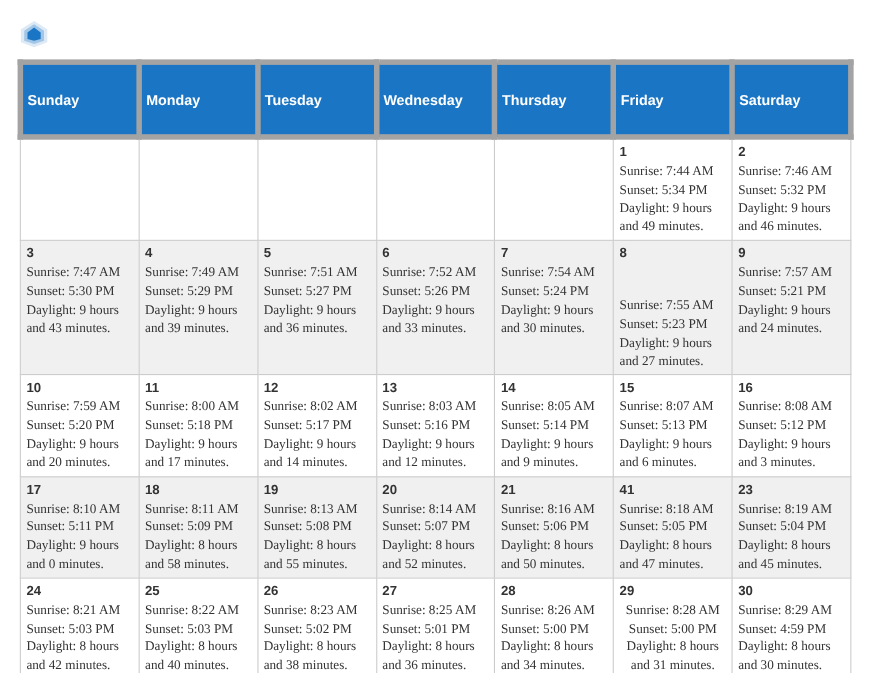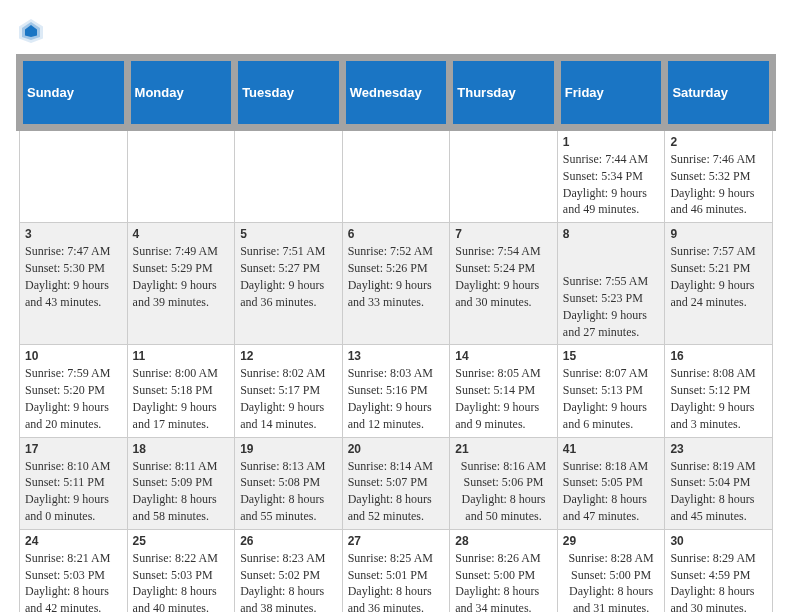--- a/index.html
+++ b/index.html
@@ -57,21 +57,21 @@
       border-collapse: collapse;
       table-layout: fixed;
     }
     thead th {
       background: #1a75c4;
       color: #fff;
       font-size: 13px;
       font-weight: bold;
       padding: 24px 4px;
       text-align: left;
-      border: 7px solid #a3a3a3;
+      border: 5px solid #a3a3a3;
     }
     tbody td {
       border: 1px solid #ccc;
       vertical-align: top;
       padding: 4px 5px;
       font-size: 11px;
       color: #333;
       height: 80px;
     }
     tbody tr:nth-child(odd) td {
@@ -256,21 +256,21 @@
 Daylight: 8 hours and 55 minutes.</div>
         </td>
         <td>
           <span class="day-number">20</span>
           <div class="day-info" style="white-space: pre-line;">Sunrise: 8:14 AM
 Sunset: 5:07 PM
 Daylight: 8 hours and 52 minutes.</div>
         </td>
         <td>
           <span class="day-number">21</span>
-          <div class="day-info" style="white-space: pre-line; text-align: center;">Sunrise: 8:16 AM
+          <div class="day-info" style="white-space: pre-line;">Sunrise: 8:16 AM
 Sunset: 5:06 PM
 Daylight: 8 hours and 50 minutes.</div>
         </td>
         <td>
           <span class="day-number">41</span>
           <div class="day-info" style="white-space: pre-line;">Sunrise: 8:18 AM
 Sunset: 5:05 PM
 Daylight: 8 hours and 47 minutes.</div>
         </td>
         <td>

